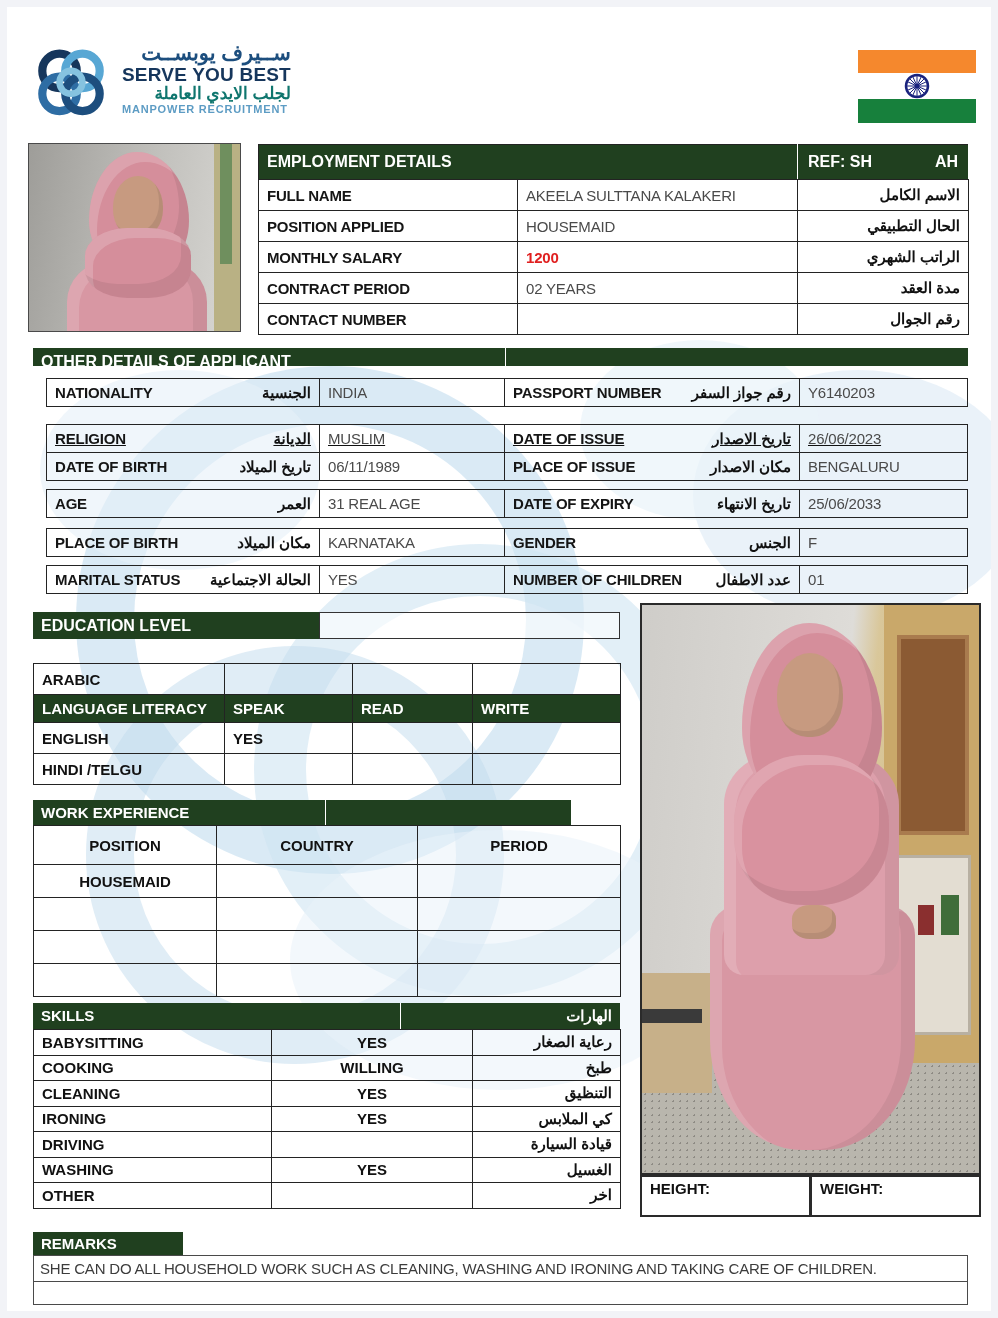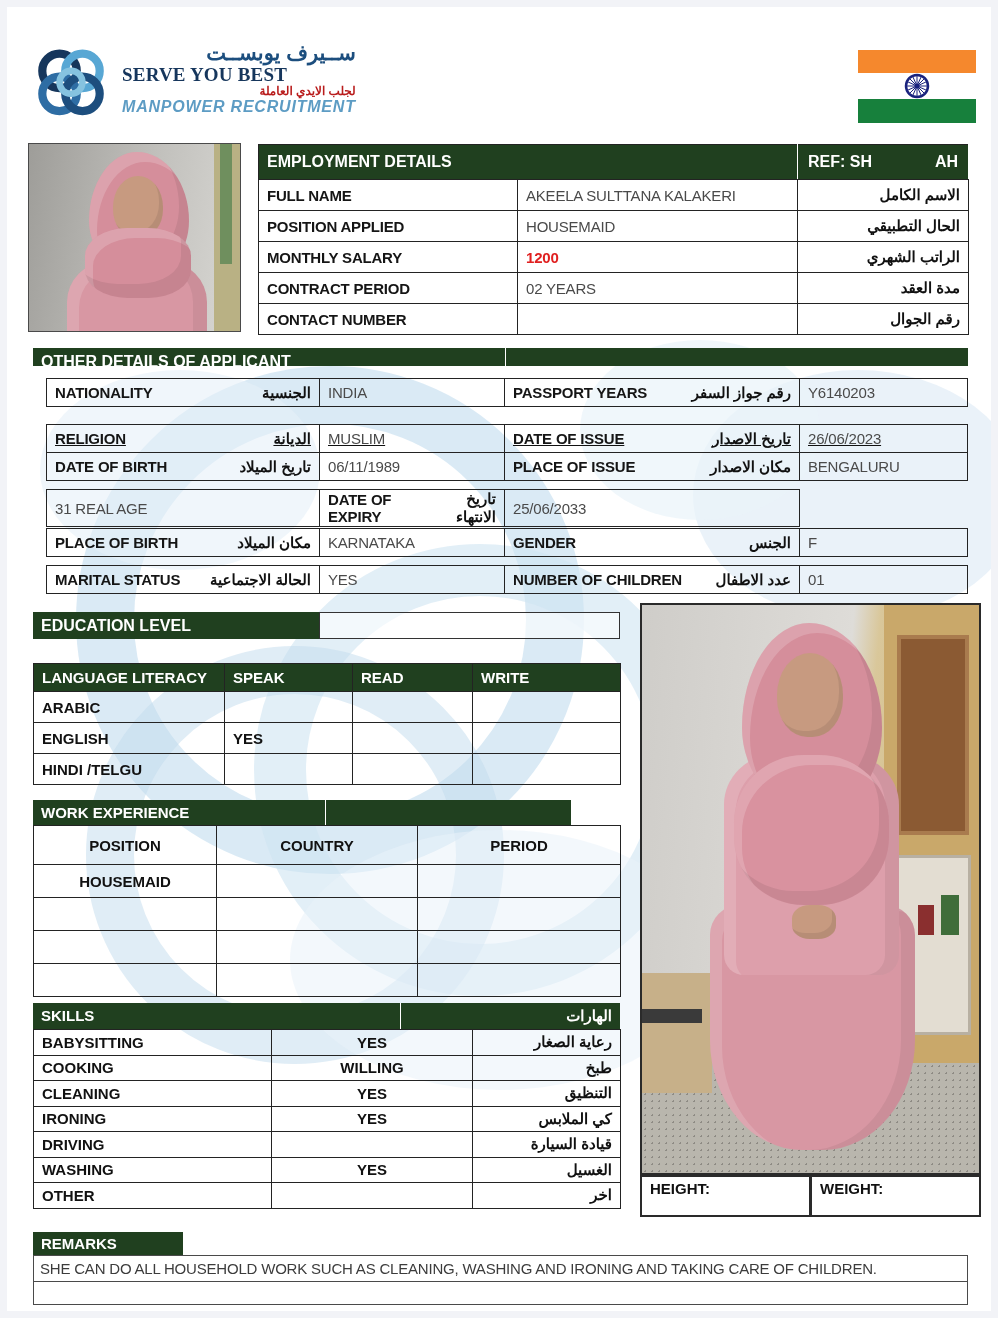--- a/index.html
+++ b/index.html
@@ -6,23 +6,23 @@
   .page{position:relative;width:998px;height:1318px;background:#ffffff;overflow:hidden;
         font-family:"Liberation Sans", sans-serif;color:#111;}
   .frame{position:absolute;inset:0;border:7px solid #f2f3f7;pointer-events:none;z-index:5;}
   .abs{position:absolute;}
   .wm{position:absolute;inset:0;z-index:0;pointer-events:none;}
   .z1{z-index:1;}
 
   
   .logo-text div{line-height:1.08;}
   .l-ar1{font-size:21px;font-weight:bold;color:#1c4e7e;letter-spacing:1px;}
-  .l-en{font-size:19px;font-weight:bold;color:#16365c;letter-spacing:.2px;font-family:Liberation Serif, serif;}
-  .l-ar2{font-size:12px;font-weight:bold;color:#b91c1c;}
-  .l-tag{font-size:16px;font-weight:bold;color:#5d9cc4;letter-spacing:.8px;font-style:italic;}
+  .l-en{font-size:19px;font-weight:bold;color:#16365c;letter-spacing:.2px;}
+  .l-ar2{font-size:17px;font-weight:bold;color:#0f766e;}
+  .l-tag{font-size:11px;font-weight:bold;color:#5d9cc4;letter-spacing:.8px;}
 
   
   table{border-collapse:collapse;}
   td,th{border:1px solid #232323;padding:0 8px;background:transparent;}
   .greenbar{background:#20401f;color:#fff;font-weight:bold;}
   .lbl{font-weight:bold;color:#151515;font-size:15px;letter-spacing:-.2px;}
   .val{color:#4a4a4a;font-size:15px;letter-spacing:-.2px;}
   .ar{font-weight:bold;font-size:15px;direction:rtl;}
   .red{color:#e02020;font-weight:bold;}
 
@@ -203,21 +203,21 @@
     <span class="split"></span>
   </div>
 
   <div class="od-row z1" style="top:378px;">
     <div class="od-lbl">
         <span class="lbl">NATIONALITY</span>
         <span class="ar">الجنسية</span>
       </div>
     <div class="val">INDIA</div>
     <div class="od-lbl">
-        <span class="lbl">PASSPORT YEARS</span>
+        <span class="lbl">PASSPORT NUMBER</span>
         <span class="ar">رقم جواز السفر</span>
       </div>
     <div class="val">Y6140203</div>
   </div>
   <div class="od-row z1" style="top:424px;text-decoration:underline;">
     <div class="od-lbl">
         <span class="lbl">RELIGION</span>
         <span class="ar">الديانة</span>
       </div>
     <div class="val">MUSLIM</div>
@@ -233,20 +233,24 @@
         <span class="ar">تاريخ الميلاد</span>
       </div>
     <div class="val">06/11/1989</div>
     <div class="od-lbl">
         <span class="lbl">PLACE OF ISSUE</span>
         <span class="ar">مكان الاصدار</span>
       </div>
     <div class="val">BENGALURU</div>
   </div>
   <div class="od-row z1" style="top:489px;">
+    <div class="od-lbl">
+        <span class="lbl">AGE</span>
+        <span class="ar">العمر</span>
+      </div>
     <div class="val">31 REAL AGE</div>
     <div class="od-lbl">
         <span class="lbl">DATE OF EXPIRY</span>
         <span class="ar">تاريخ الانتهاء</span>
       </div>
     <div class="val">25/06/2033</div>
   </div>
   <div class="od-row z1" style="top:528px;">
     <div class="od-lbl">
         <span class="lbl">PLACE OF BIRTH</span>
@@ -277,30 +281,30 @@
 
   <table class="abs z1 lang">
     <colgroup>
         <col style="width:191px">
         <col style="width:128px">
         <col style="width:120px">
         <col style="width:148px">
       </colgroup>
     <tbody>
         <tr>
+      <td>ARABIC</td>
+      <td></td>
+      <td></td>
+      <td></td>
+    </tr>
+    <tr>
       <th class="greenbar">LANGUAGE LITERACY</th>
       <th class="greenbar">SPEAK</th>
       <th class="greenbar">READ</th>
       <th class="greenbar">WRITE</th>
-    </tr>
-    <tr>
-      <td>ARABIC</td>
-      <td></td>
-      <td></td>
-      <td></td>
     </tr>
     <tr>
       <td>ENGLISH</td>
       <td>YES</td>
       <td></td>
       <td></td>
     </tr>
     <tr>
       <td>HINDI /TELGU</td>
       <td></td>

